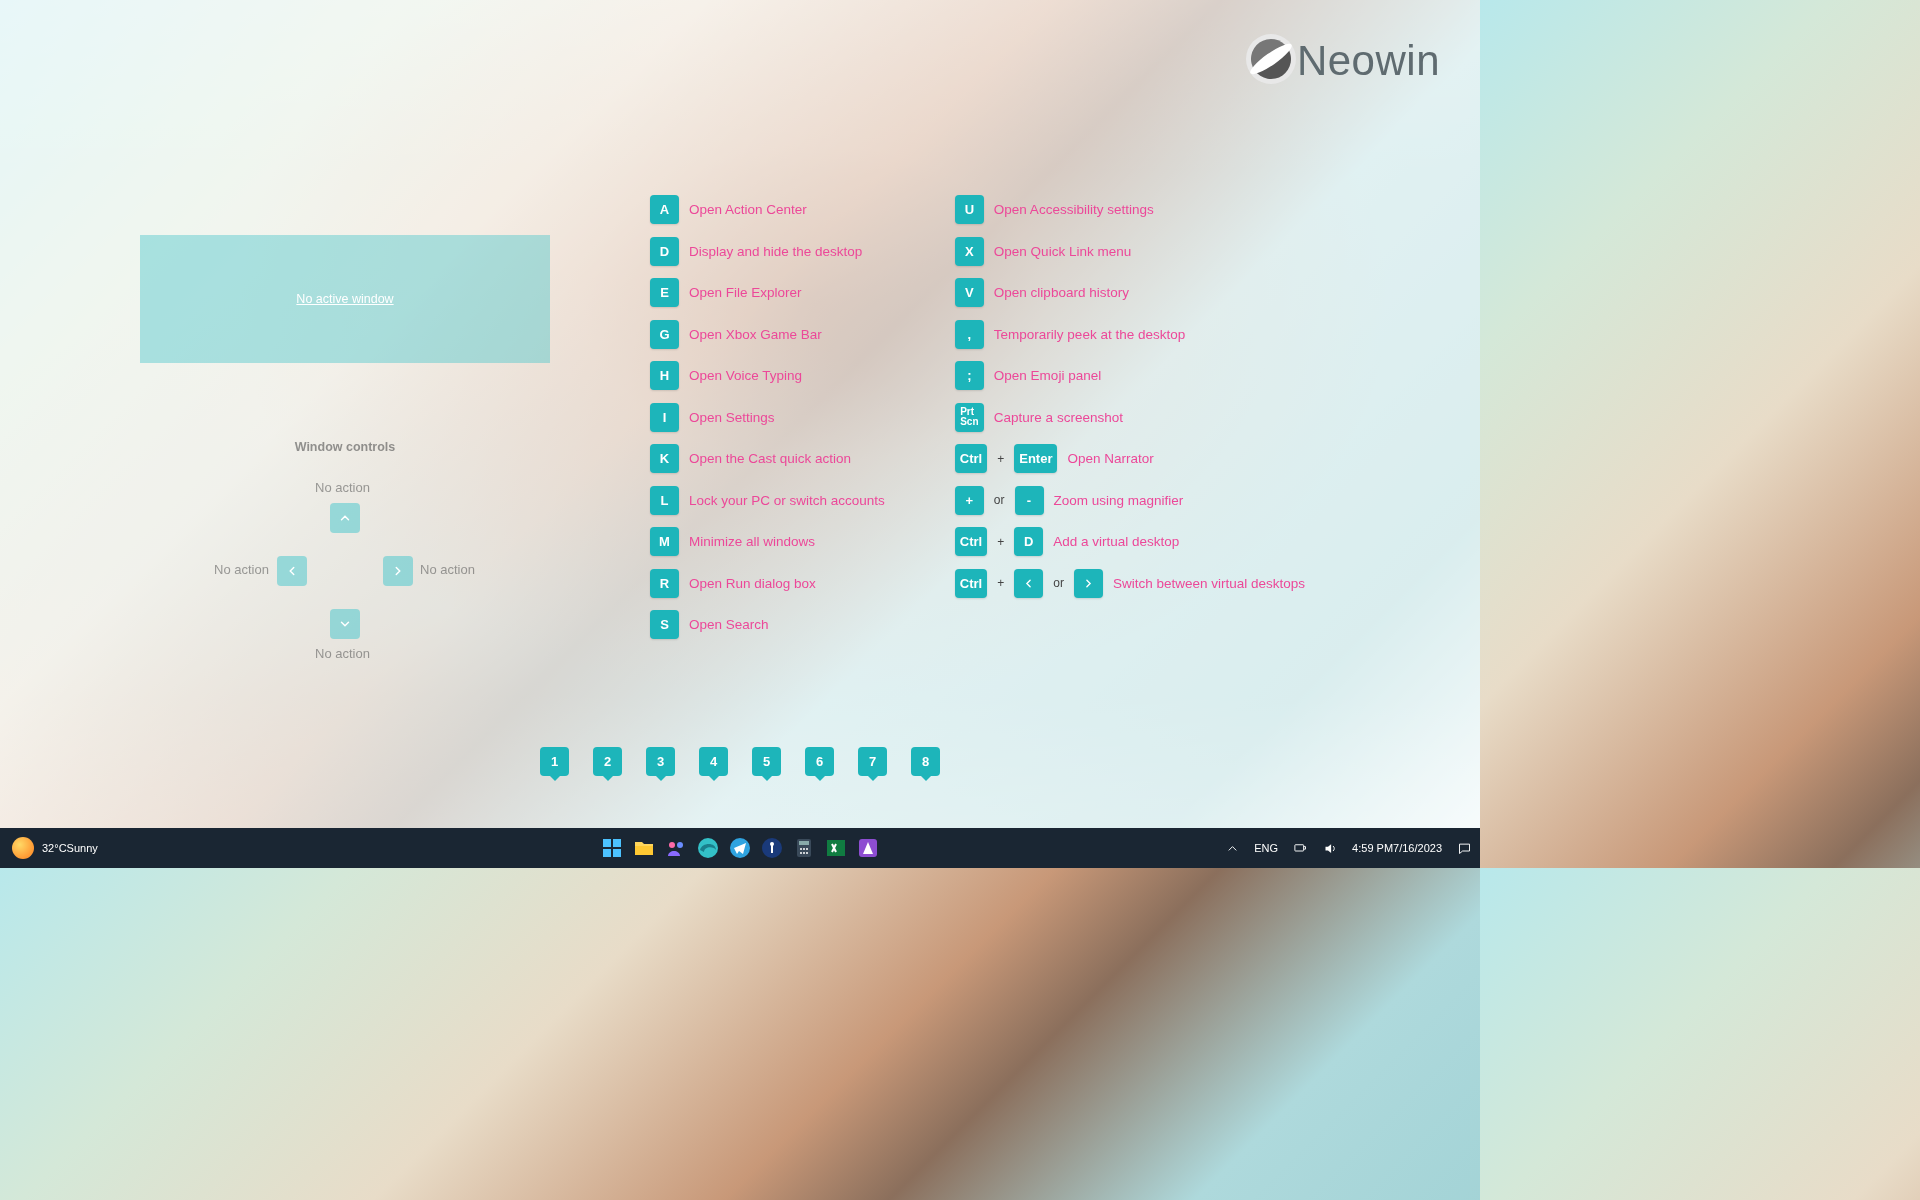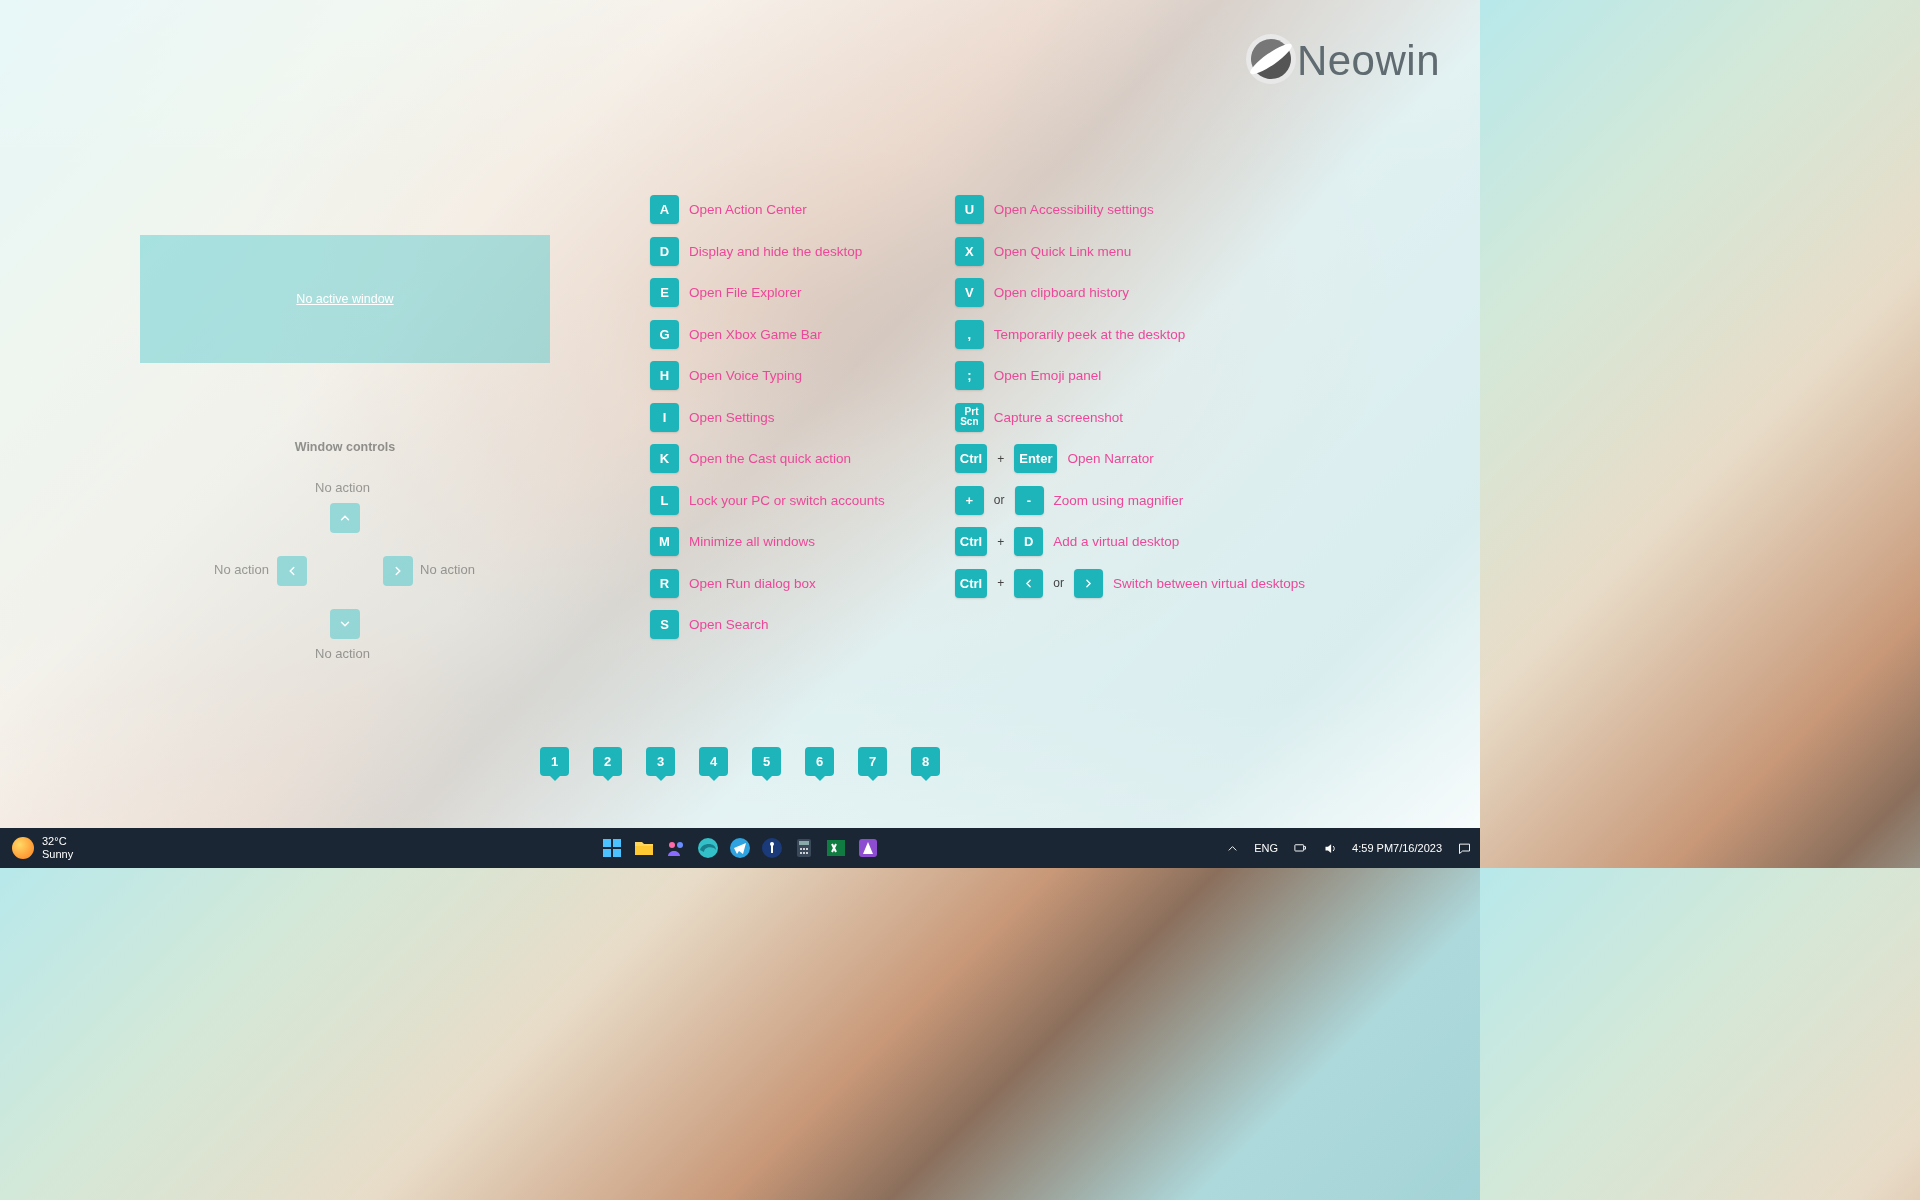--- a/index.html
+++ b/index.html
@@ -54,21 +54,21 @@
   .shortcuts { position: absolute; top: 195px; left: 650px; display: flex; gap: 70px; }
   .sc-col { display: flex; flex-direction: column; gap: 12.5px; }
   .sc-row { display: flex; align-items: center; gap: 10px; }
   .sc-key {
     min-width: 29px; height: 29px; padding: 0 5px;
     background: #1db5ba; border-radius: 4px;
     display: flex; align-items: center; justify-content: center;
     color: #fff; font-size: 13px; font-weight: 600;
     box-shadow: 0 1px 2px rgba(0,0,0,0.12);
   }
-  .sc-key.tiny { font-size: 10px; line-height: 1.05; text-align: right; }
+  .sc-key.tiny { font-size: 10px; line-height: 1.05; text-align: left; }
   .sc-plus, .sc-or { color: #444; font-size: 12px; }
   .sc-desc { color: #ec4899; font-size: 13.5px; }
   .sc-key svg { width: 13px; height: 13px; }
 
   
   .tb-numbers { position: absolute; bottom: 52px; left: 50%; transform: translateX(-50%); display: flex; gap: 24px; }
   .tb-num {
     width: 29px; height: 29px; background: #1db5ba; border-radius: 4px;
     display:flex; align-items:center; justify-content:center; color:#fff; font-size:13px; font-weight:600;
     position: relative;
@@ -79,21 +79,21 @@
   }
 
   
   .taskbar {
     position: absolute; bottom: 0; left: 0; right: 0; height: 40px;
     background: #1a2633; display: flex; align-items: center;
     color: #fff; font-size: 11px;
   }
   .tb-left { display: flex; align-items: center; gap: 8px; padding-left: 12px; width: 280px;}
   .weather-icon { width: 22px; height: 22px; border-radius: 50%; background: radial-gradient(circle at 35% 35%, #ffd966 0%, #ff9933 70%); }
-  .weather-text { display:flex; flex-direction:column; line-height:1.15; }
+  .weather-text { display:flex; flex-direction:row; line-height:1.15; }
   .tb-center { flex:1; display:flex; justify-content:center; gap: 8px; align-items:center; }
   .tb-icon { width: 24px; height: 24px; border-radius: 4px; display:flex; align-items:center; justify-content:center; }
   .tb-right { display:flex; align-items:center; gap: 14px; padding-right: 8px; width: 280px; justify-content:flex-end;}
   .tb-time { display:flex; align-items:flex-end; line-height:1.15; }
   .tb-sys-icon { width:16px; height:16px; display:flex; align-items:center; justify-content:center; }
   .tb-sys-icon svg { width:15px; height:15px; stroke:#fff; fill:none; stroke-width:1.5; }
 </style>
 </head>
 <body>
 

